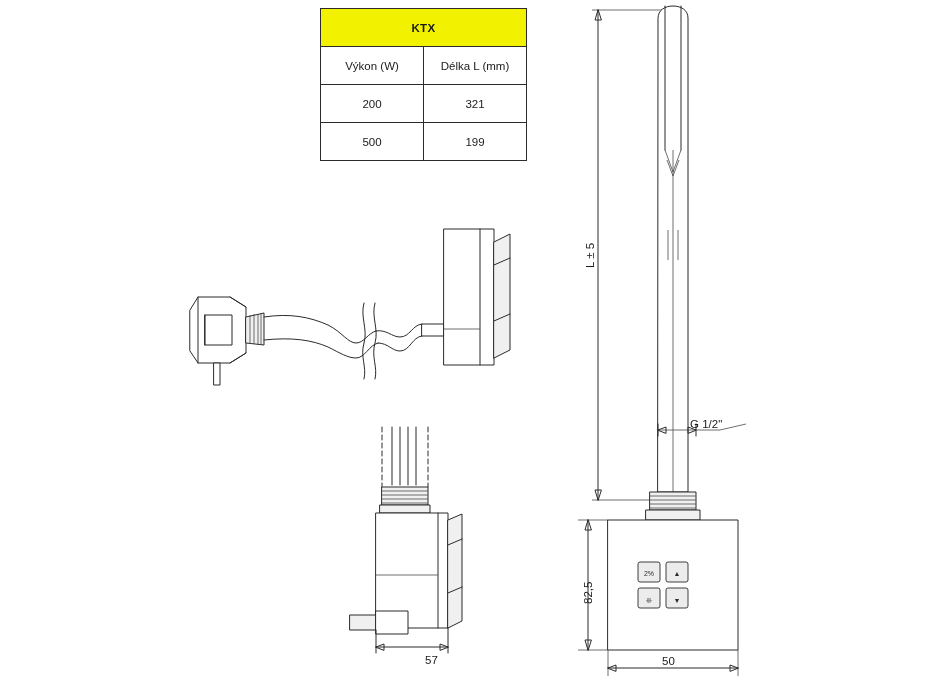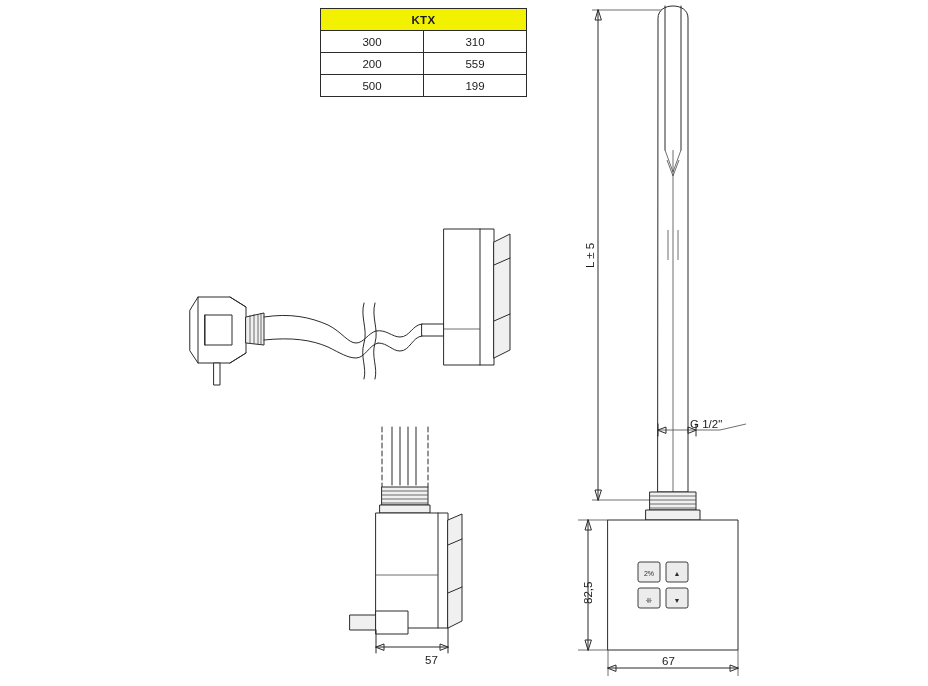--- a/index.html
+++ b/index.html
@@ -25,21 +25,21 @@
     width: 207px;
     border-collapse: collapse;
     table-layout: fixed;
   }
   #spec-table td, #spec-table th {
     border: 1px solid #2b2b2b;
     height: 21px;
     font-size: 11.5px;
     font-weight: normal;
     text-align: center;
-    padding: 0;
+    padding: 8px;
     line-height: 20px;
   }
   #spec-table .title-cell {
     background: #f2f200;
     font-weight: bold;
     letter-spacing: .4px;
   }
   #spec-table .hdr td { font-size: 11.5px; }
   .lbl {
     position: absolute;
@@ -84,27 +84,27 @@
 </head>
 <body>
 
 <div id="stage">
 
   <table id="spec-table">
     <tbody>
         <tr>
       <td class="title-cell" colspan="2">KTX</td>
     </tr>
-    <tr>
-      <td>300</td>
-      <td>310</td>
+    <tr class="hdr">
+      <td>Výkon (W)</td>
+      <td>Délka L (mm)</td>
     </tr>
     <tr>
       <td>200</td>
-      <td>559</td>
+      <td>321</td>
     </tr>
     <tr>
       <td>500</td>
       <td>199</td>
     </tr>
   </tbody>
     </table>
 
   <svg style="position:absolute; left:160px; top:225px;" width="400" height="175">
 
@@ -239,15 +239,15 @@
       <path class="stroke-thin" d="M38,650 L38,676 M168,650 L168,676"></path>
       <path class="stroke" d="M38,668 L168,668"></path>
       <path class="stroke" d="M38,668 L46,665 L46,671 Z" fill="#2b2b2b"></path>
       <path class="stroke" d="M168,668 L160,665 L160,671 Z" fill="#2b2b2b"></path>
     </g>
   </svg>
 
   <div class="lbl-rot" style="left:584px; top:268px;">L ± 5</div>
   <div class="lbl" style="left:690px; top:418px;">G 1/2"</div>
   <div class="lbl-rot" style="left:582px; top:604px;">82,5</div>
-  <div class="lbl" style="left:662px; top:655px;">67</div>
+  <div class="lbl" style="left:662px; top:655px;">50</div>
 
 </div>
 
 </body></html>

